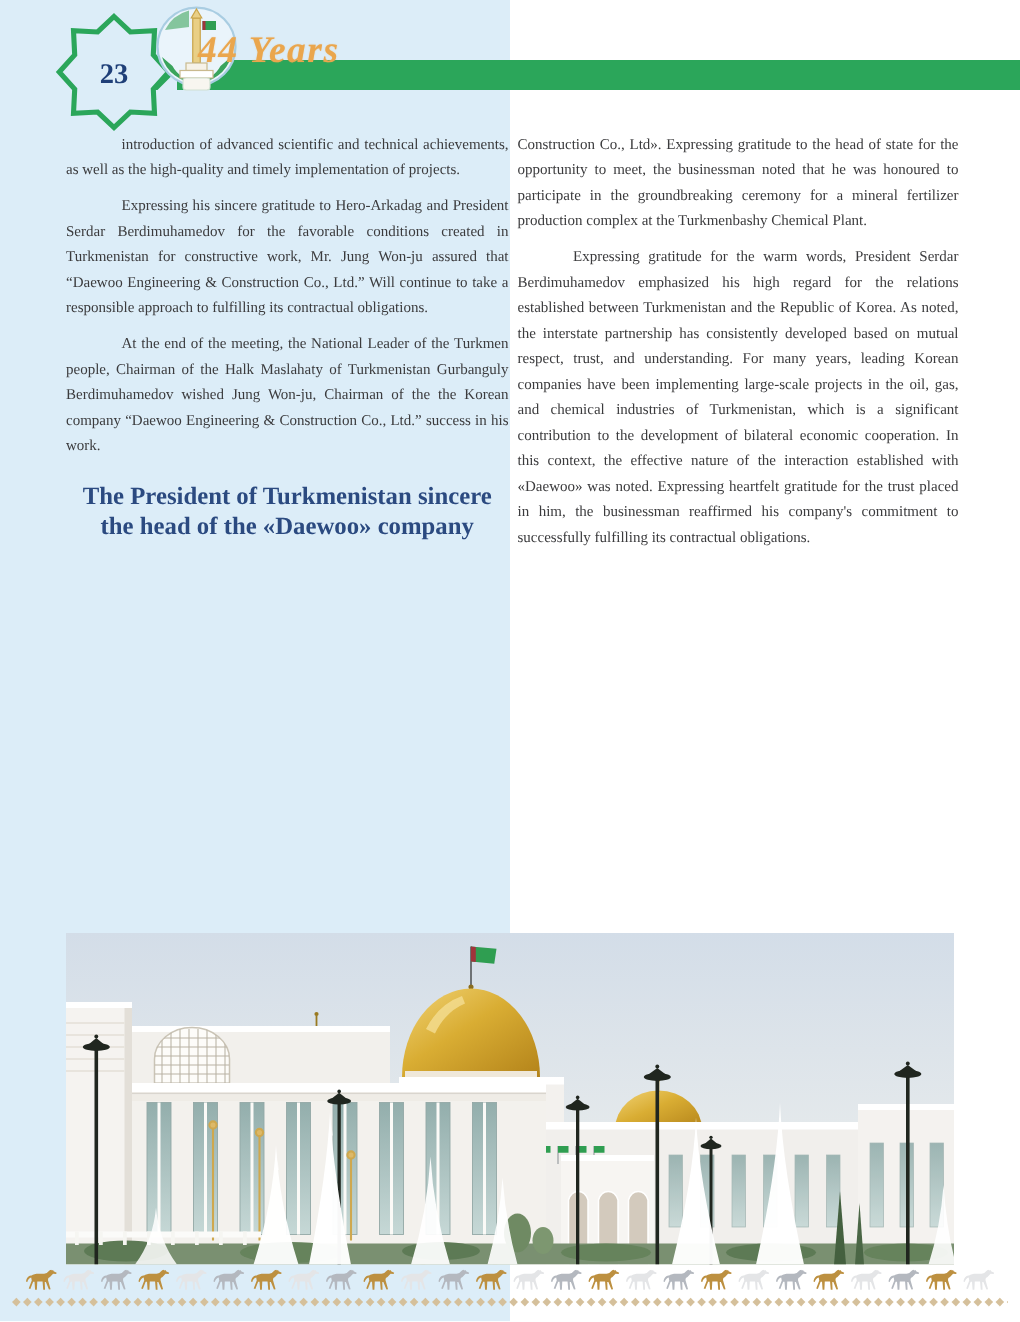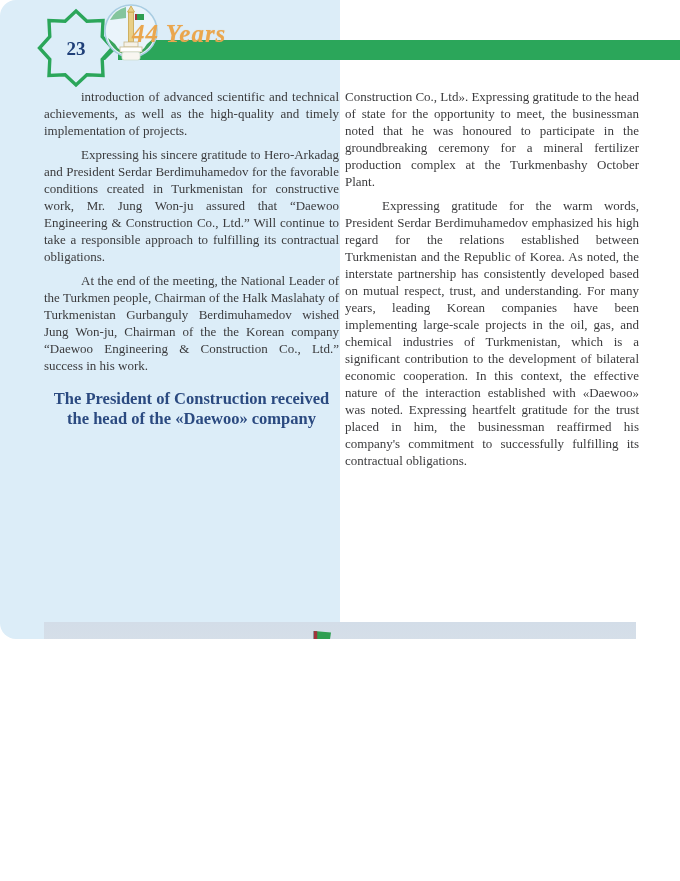--- a/index.html
+++ b/index.html
@@ -1,32 +1,32 @@
 <!DOCTYPE html>
 <html><head>
 <meta charset="utf-8">
 <style>
   html,body{margin:0;padding:0;}
-  #page{position:relative;width:680px;height:639px;overflow:hidden;background:#ffffff;font-family:"Liberation Serif",serif;border-radius:16px;}
+  #page{position:relative;width:680px;height:881px;overflow:hidden;background:#ffffff;font-family:"Liberation Serif",serif;}
   .bg-left{position:absolute;left:0;top:0;width:340px;height:881px;background:#dcedf8;}
   .bg-right{position:absolute;left:340px;top:0;width:340px;height:881px;background:#ffffff;}
 
   
   .green-bar{position:absolute;left:118px;right:0;top:40px;height:20px;background:#2ba65a;}
   .bar-chevron{position:absolute;left:96px;top:40px;width:22px;height:20px;}
   .star-badge{position:absolute;left:34px;top:6px;width:84px;height:84px;}
   .star-badge text{font-family:"Liberation Serif",serif;font-size:19px;font-weight:600;fill:#1f3f78;}
   .logo{position:absolute;left:102px;top:4px;width:58px;height:60px;}
   .anniv{position:absolute;left:132px;top:20px;font-style:italic;font-weight:bold;font-size:25px;color:#eaa64d;letter-spacing:1px;text-shadow:0 0 1px rgba(234,166,77,.4);}
 
   
   .col{position:absolute;top:88px;}
   .col-left{left:44px;width:295px;}
   .col-right{left:345px;width:294px;}
-  .col p{margin:0 0 7px;text-align:justify;font-size:13px;line-height:17px;color:#3b3b3d;}
+  .col p{margin:0 0 7px;text-align:justify;font-size:10px;line-height:17px;color:#3b3b3d;}
   .col p.indent{text-indent:37px;}
   .article-heading{margin:15px 4px 10px;text-align:center;font-weight:bold;font-size:16.5px;line-height:19.5px;color:#2b4a80;}
 
   
   .photo{position:absolute;left:44px;top:622px;width:592px;height:221px;}
   .photo svg{display:block;width:100%;height:100%;}
 
   
   .horse-row{position:absolute;top:846px;left:0;right:0;display:flex;justify-content:center;align-items:flex-end;}
   .horse{width:24px;height:16px;margin:0 .5px;display:block;}
@@ -60,25 +60,25 @@
     <path d="M33,10 h9 v6 h-9 z" fill="#2f9e51"></path>
     <rect x="33" y="10" width="2" height="6" fill="#a0343b"></rect>
     <rect x="20" y="48" width="18" height="8" rx="2" fill="#f8f6f0" stroke="#cfe0d2" stroke-width=".8"></rect>
   </svg>
   <div class="anniv">44 Years</div>
 
   <div class="col col-left">
     <p class="indent">introduction of advanced scientific and technical achievements, as well as the high-quality and timely implementation of projects.</p>
     <p class="indent">Expressing his sincere gratitude to Hero-Arkadag and President Serdar Berdimuhamedov for the favorable conditions created in Turkmenistan for constructive work, Mr. Jung Won-ju assured that “Daewoo Engineering &amp; Construction Co., Ltd.” Will continue to take a responsible approach to fulfilling its contractual obligations.</p>
     <p class="indent">At the end of the meeting, the National Leader of the Turkmen people, Chairman of the Halk Maslahaty of Turkmenistan Gurbanguly Berdimuhamedov wished Jung Won-ju, Chairman of the the Korean company “Daewoo Engineering &amp; Construction Co., Ltd.” success in his work.</p>
-    <h2 class="article-heading">The President of Construction received the head of the «Daewoo» company</h2>
+    <h2 class="article-heading">The President of Turkmenistan sincere the head of the «Daewoo» company</h2>
   </div>
 
   <div class="col col-right">
-    <p>Construction Co., Ltd». Expressing gratitude to the head of state for the opportunity to meet, the businessman noted that he was honoured to participate in the groundbreaking ceremony for a mineral fertilizer production complex at the Turkmenbashy October Plant.</p>
+    <p>Construction Co., Ltd». Expressing gratitude to the head of state for the opportunity to meet, the businessman noted that he was honoured to participate in the groundbreaking ceremony for a mineral fertilizer production complex at the Turkmenbashy Chemical Plant.</p>
     <p class="indent">Expressing gratitude for the warm words, President Serdar Berdimuhamedov emphasized his high regard for the relations established between Turkmenistan and the Republic of Korea. As noted, the interstate partnership has consistently developed based on mutual respect, trust, and understanding. For many years, leading Korean companies have been implementing large-scale projects in the oil, gas, and chemical industries of Turkmenistan, which is a significant contribution to the development of bilateral economic cooperation. In this context, the effective nature of the interaction established with «Daewoo» was noted. Expressing heartfelt gratitude for the trust placed in him, the businessman reaffirmed his company's commitment to successfully fulfilling its contractual obligations.</p>
   </div>
 
   <div class="photo">
     <svg viewBox="0 0 592 221" preserveAspectRatio="none">
       <defs>
         <linearGradient id="sky" x1="0" y1="0" x2="0" y2="1">
           <stop offset="0" stop-color="#d3dde8"></stop>
             <stop offset=".7" stop-color="#e7ebec"></stop>
             <stop offset="1" stop-color="#f1f2ee"></stop>

